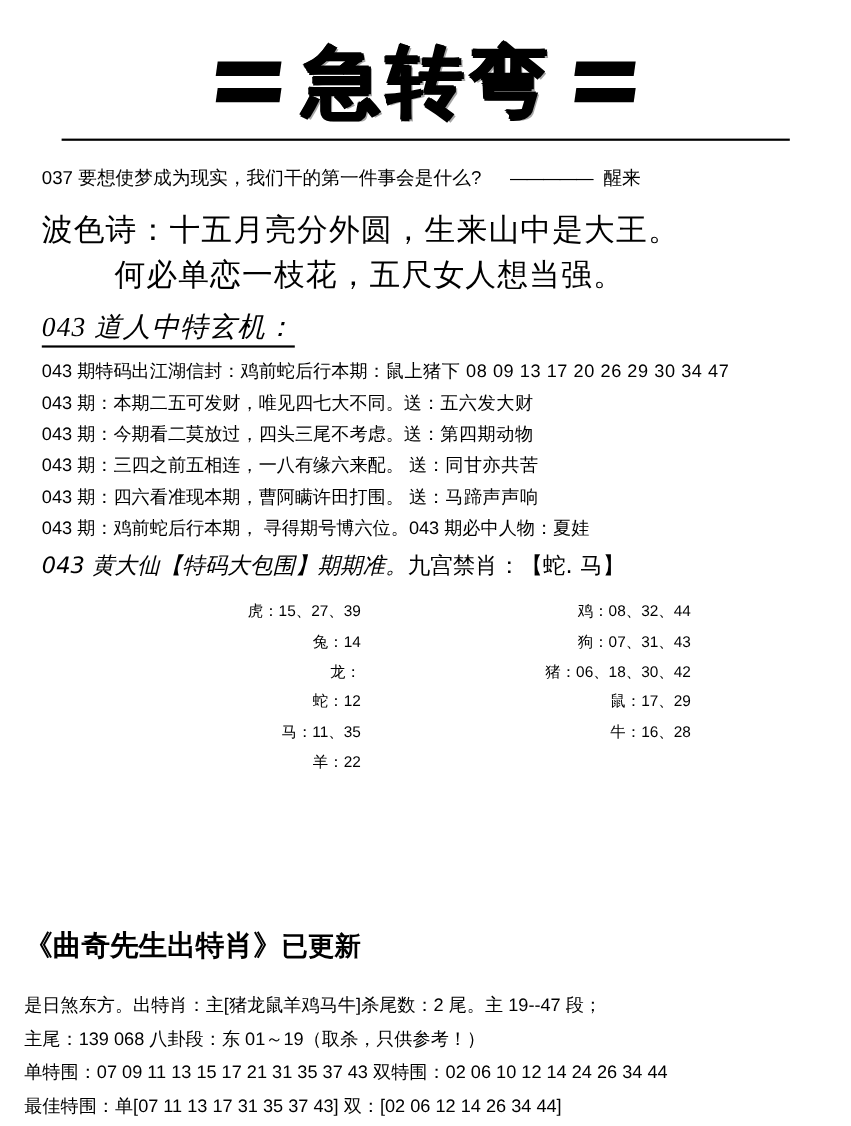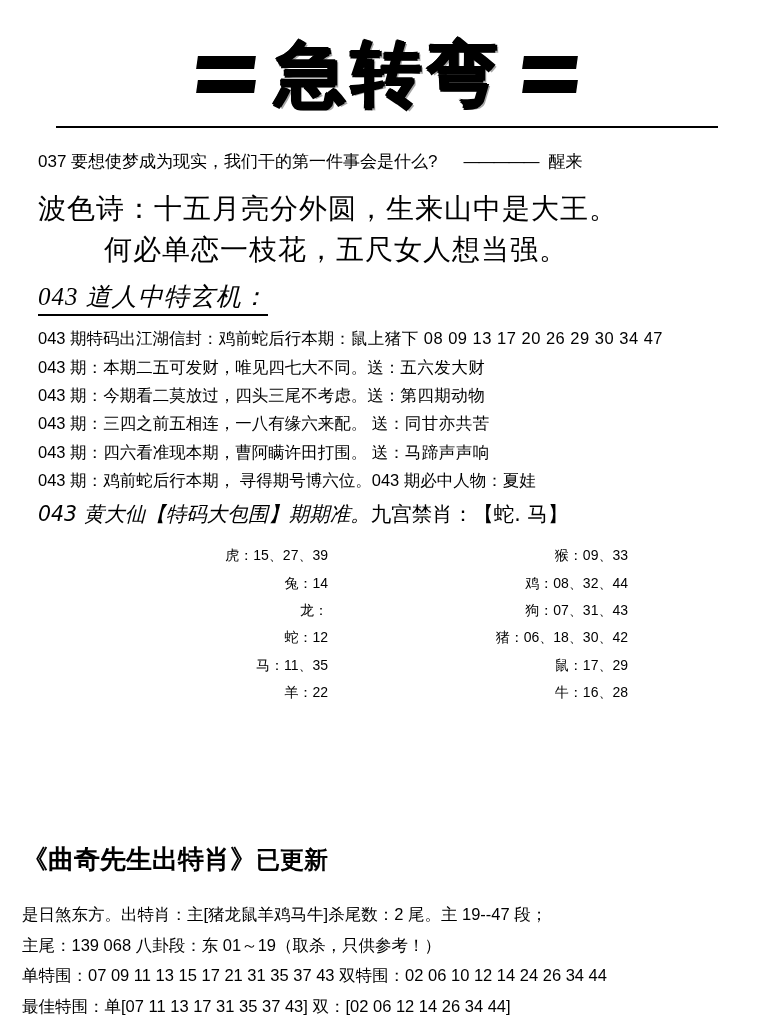--- a/index.html
+++ b/index.html
@@ -228,21 +228,20 @@
   <div class="zodiac">
     <div class="zcol left">
       <div class="zrow"><span class="zname">虎</span><span>：</span><span>15、27、39</span></div>
       <div class="zrow"><span class="zname">兔</span><span>：</span><span>14</span></div>
       <div class="zrow"><span class="zname">龙</span><span>：</span><span></span></div>
       <div class="zrow"><span class="zname">蛇</span><span>：</span><span>12</span></div>
       <div class="zrow"><span class="zname">马</span><span>：</span><span>11、35</span></div>
       <div class="zrow"><span class="zname">羊</span><span>：</span><span>22</span></div>
     </div>
     <div class="zcol right">
-      <div class="zrow"><span class="zname">猴</span><span>：</span><span>09、33</span></div>
       <div class="zrow"><span class="zname">鸡</span><span>：</span><span>08、32、44</span></div>
       <div class="zrow"><span class="zname">狗</span><span>：</span><span>07、31、43</span></div>
       <div class="zrow"><span class="zname">猪</span><span>：</span><span>06、18、30、42</span></div>
       <div class="zrow"><span class="zname">鼠</span><span>：</span><span>17、29</span></div>
       <div class="zrow"><span class="zname">牛</span><span>：</span><span>16、28</span></div>
     </div>
   </div>
 
   <div class="bottom">
     <div class="bottom-title">

